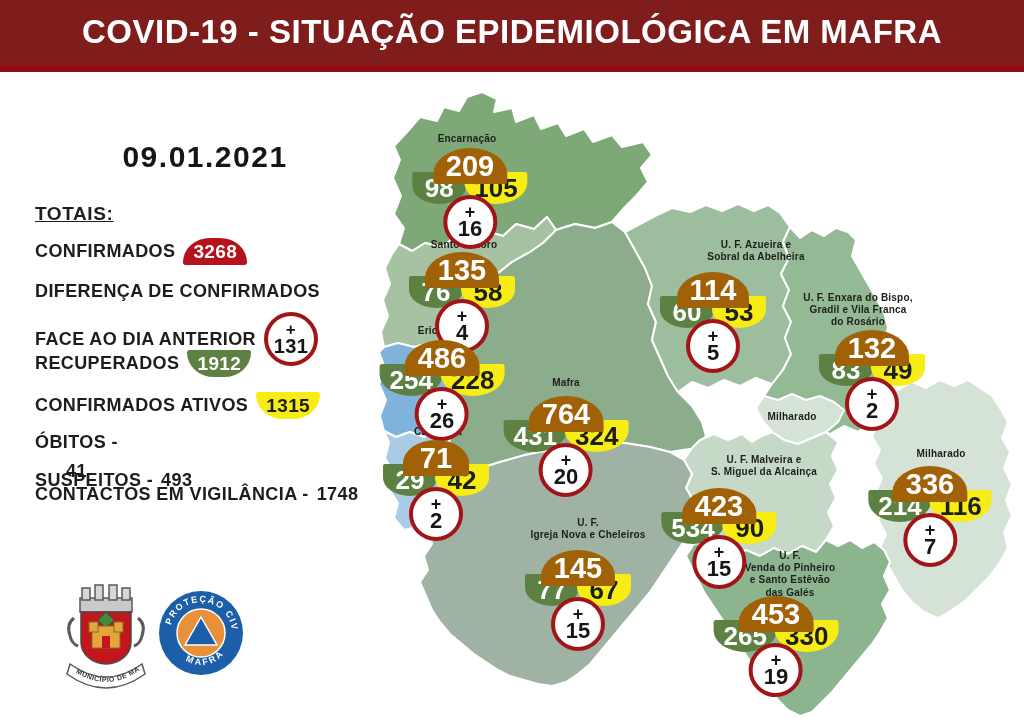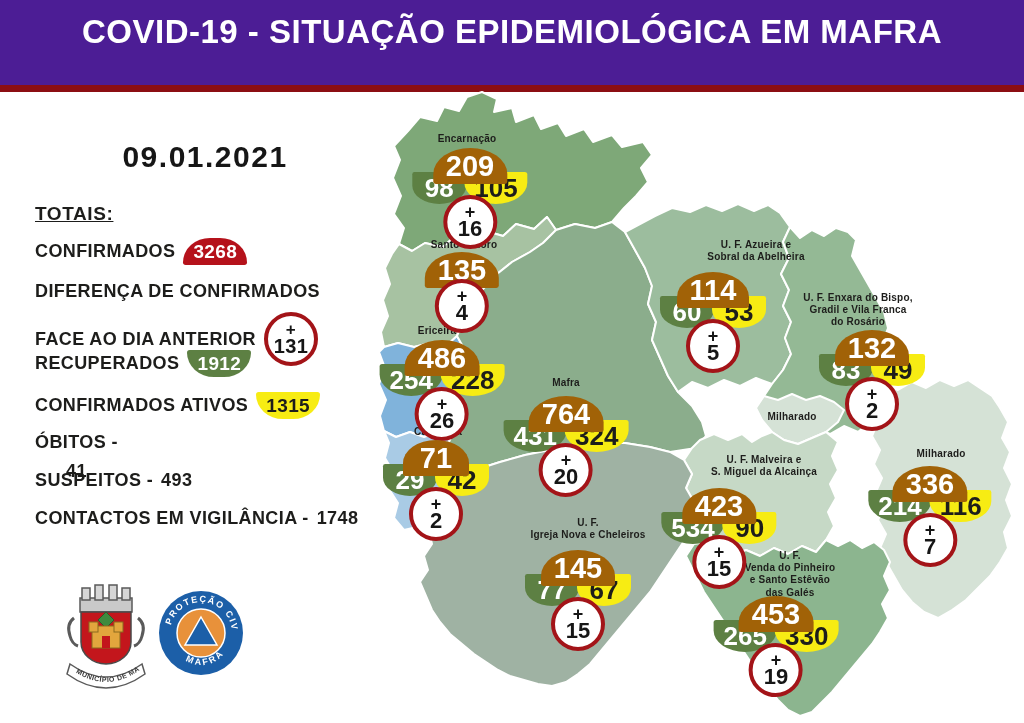--- a/index.html
+++ b/index.html
@@ -1,21 +1,21 @@
 <!DOCTYPE html>
 <html><head>
 <meta charset="utf-8">
 <style>
   html,body{margin:0;padding:0;}
   body{
     width:1024px;height:723px;position:relative;overflow:hidden;
     background:#ffffff;font-family:"Liberation Sans",sans-serif;color:#1d1d1b;
   }
   
-  .header{position:absolute;left:0;top:0;width:1024px;height:92px;background:#4c1d95;}
+  .header{position:absolute;left:0;top:0;width:1024px;height:72px;background:#7f1d1d;}
   .header .strip{position:absolute;left:0;bottom:0;width:100%;height:7px;background:#8C0E13;}
   .header .title{
     margin:0;width:100%;text-align:center;line-height:64px;color:#ffffff;
     font-size:33px;font-weight:800;letter-spacing:.5px;white-space:nowrap;
   }
   
   .date{position:absolute;left:80px;top:140px;width:250px;text-align:center;
     font-size:30px;font-weight:800;letter-spacing:1.5px;color:#161616;}
   .totais{position:absolute;left:35px;top:203px;font-size:19px;font-weight:800;
     letter-spacing:.6px;text-decoration:underline;}
@@ -99,21 +99,21 @@
 <div class="trow" style="top:432px;flex-direction:column;">
   <span>ÓBITOS -</span>
   <span class="num">41</span>
 </div>
 
 <div class="trow" style="top:470px;">
   <span>SUSPEITOS -</span>
   <span class="num">493</span>
 </div>
 
-<div class="trow" style="top:508px;">
+<div class="trow" style="top:484px;">
   <span>CONTACTOS EM VIGILÂNCIA -</span>
   <span class="num">1748</span>
 </div>
 
 <svg class="mapsvg" viewBox="380 85 644 638">
   <polygon points="408,131 420,117 437,121 444,107 459,111 467,97 482,92 497,99 494,112 512,108 516,122 534,115 541,129 558,123 566,136 584,129 593,142 612,135 622,147 643,142 652,155 641,168 648,182 636,196 624,208 612,222 595,228 575,224 556,230 547,217 534,229 516,224 503,236 486,231 472,241 455,236 443,247 425,243 412,251 399,244 404,228 394,214 401,196 393,178 400,160 394,146" fill="#7EA878"></polygon>
   <polygon points="399,244 412,251 425,243 443,247 455,236 472,241 486,231 503,236 516,224 534,229 547,217 556,230 543,243 530,252 512,262 497,274 484,288 473,303 464,319 457,336 446,346 430,343 414,347 398,343 384,347 381,332 388,316 383,300 390,284 385,268 392,254" fill="#A7C2A2"></polygon>
   <polygon points="384,347 398,343 414,347 430,343 446,346 457,336 466,352 460,366 464,382 456,398 460,414 450,428 452,435 438,432 424,437 410,432 396,437 384,431 380,416 386,400 379,384 385,368 379,352" fill="#80B3DB"></polygon>
   <polygon points="384,431 396,437 410,432 424,437 438,432 452,435 446,449 450,465 450,480 446,494 438,508 441,520 429,531 417,527 404,530 394,518 398,503 389,489 394,473 385,458 389,443" fill="#A9CBE5"></polygon>
   <polygon points="556,230 543,243 530,252 512,262 497,274 484,288 473,303 464,319 457,336 466,352 460,366 464,382 456,398 460,414 450,428 452,435 446,449 450,465 450,480 475,470 500,462 525,455 550,450 575,446 600,443 625,443 650,447 670,452 696,448 706,436 702,422 692,406 678,392 668,376 660,358 652,340 656,322 648,304 652,286 645,268 635,250 625,232 612,222 595,228 575,224" fill="#8BAD8C"></polygon>
@@ -154,20 +154,24 @@
     <div class="c-yellow">105</div>
   </div>
   <div class="c-new">
     <span class="plus">+</span>
     <span class="n">16</span>
   </div>
 </div>
 
 <div class="cluster" style="left:462px;top:252px;">
   <div class="c-red">135</div>
+  <div class="pair">
+    <div class="c-green">76</div>
+    <div class="c-yellow">58</div>
+  </div>
   <div class="c-new">
     <span class="plus">+</span>
     <span class="n">4</span>
   </div>
 </div>
 
 <div class="cluster" style="left:442px;top:340px;">
   <div class="c-red">486</div>
   <div class="pair">
     <div class="c-green">254</div>

